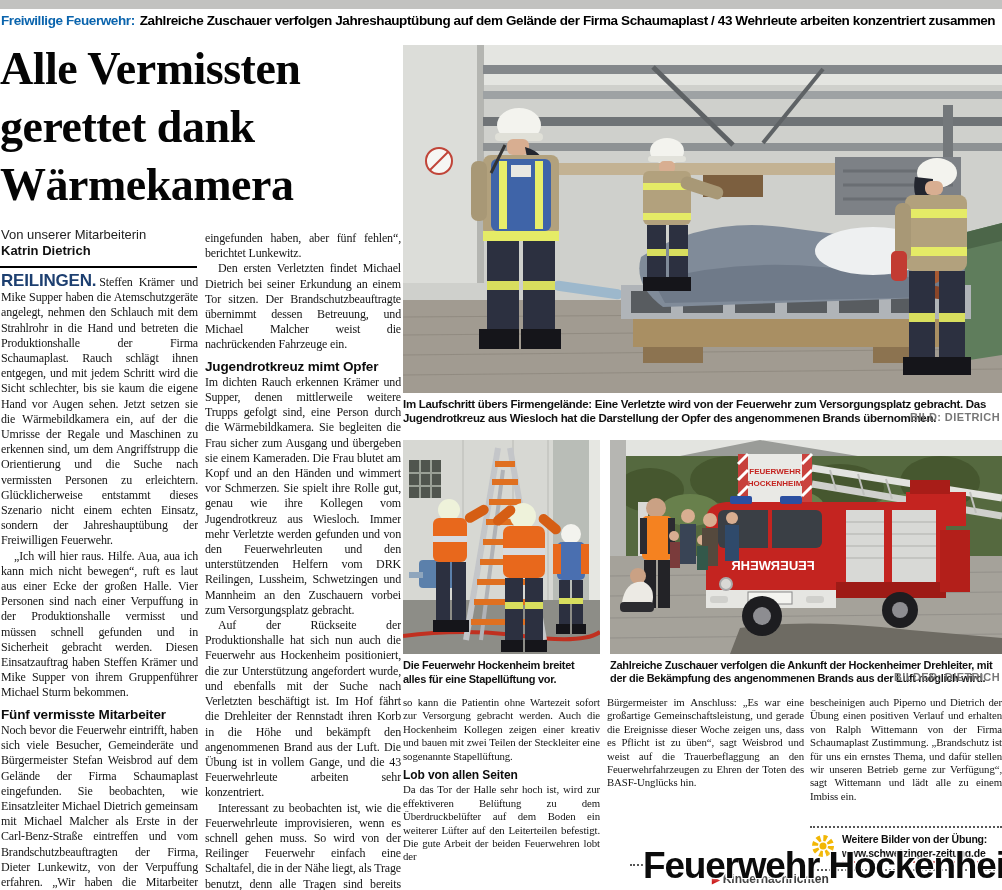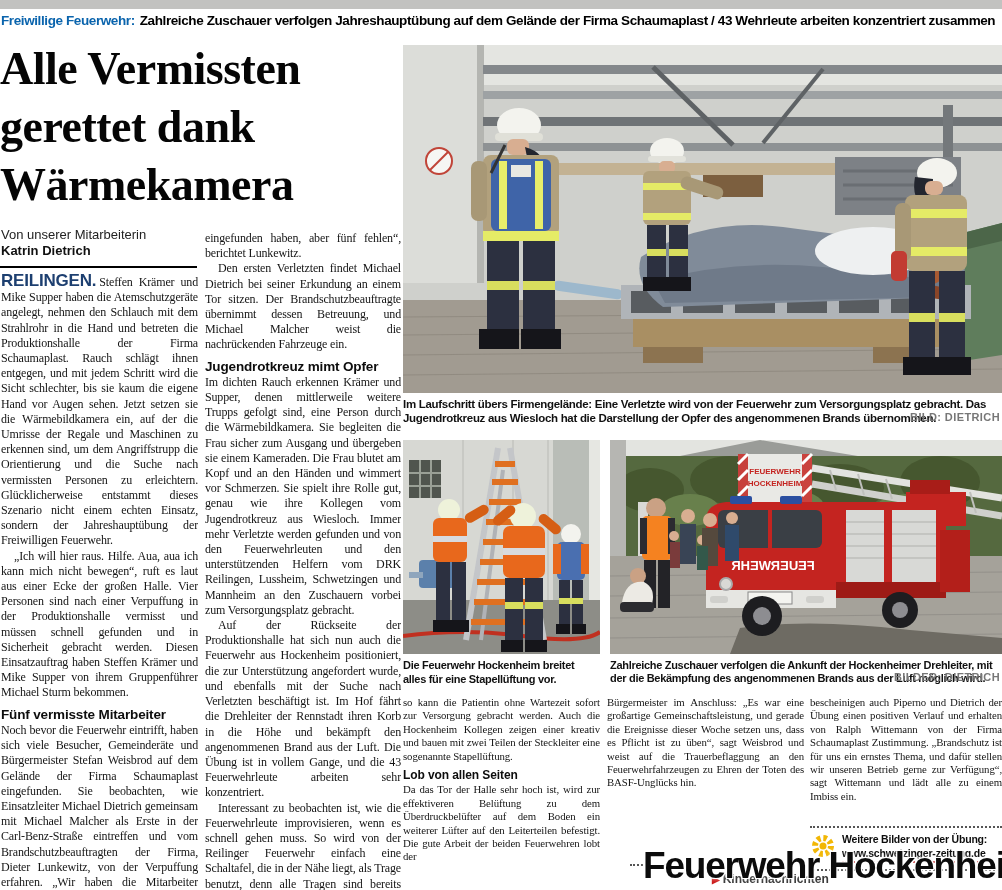--- a/index.html
+++ b/index.html
@@ -428,21 +428,21 @@
     <span class="credit">BILDER: DIETRICH</span>
   </div>
 
   <div class="col col-sm" id="col3">
     <p class="para">so kann die Patientin ohne Wartezeit sofort zur Versorgung gebracht werden. Auch die Hockenheim Kollegen zeigen einer kreativ und bauen mit zwei Teilen der Steckleiter eine sogenannte Stapellüftung.</p>
     <h3 class="subhead">Lob von allen Seiten</h3>
     <p class="para">Da das Tor der Halle sehr hoch ist, wird zur effektiveren Belüftung zu dem Überdruckbelüfter auf dem Boden ein weiterer Lüfter auf den Leiterteilen befestigt. Die gute Arbeit der beiden Feuerwehren lobt der</p>
   </div>
 
   <div class="col col-sm" id="col4">
-    <p class="para">Bürgermeister im Anschluss: „Es war eine großartige Gemeinschaftsleistung, und gerade die Ereignisse dieser Woche setzen uns, dass es Pflicht ist zu üben“, sagt Weisbrod und weist auf die Trauerbeflaggung an den Feuerwehrfahrzeugen zu Ehren der Toten des BASF-Unglücks hin.</p>
+    <p class="para">Bürgermeister im Anschluss: „Es war eine großartige Gemeinschaftsleistung, und gerade die Ereignisse dieser Woche zeigen uns, dass es Pflicht ist zu üben“, sagt Weisbrod und weist auf die Trauerbeflaggung an den Feuerwehrfahrzeugen zu Ehren der Toten des BASF-Unglücks hin.</p>
   </div>
 
   <div class="col col-sm" id="col5">
     <p class="para">bescheinigen auch Piperno und Dietrich der Übung einen positiven Verlauf und erhalten von Ralph Wittemann von der Firma Schaumaplast Zustimmung. „Brandschutz ist für uns ein ernstes Thema, und dafür stellen wir unseren Betrieb gerne zur Verfügung“, sagt Wittemann und lädt alle zu einem Imbiss ein.</p>
   </div>
 
   <div class="promo">
     <svg width="26" height="26" viewBox="0 0 26 26">
       <circle cx="13" cy="13" r="8" fill="none" stroke="#f2b705" stroke-width="6" stroke-dasharray="3.5 2.8"></circle>
       <circle cx="13" cy="13" r="3.5" fill="#f2b705"></circle>

